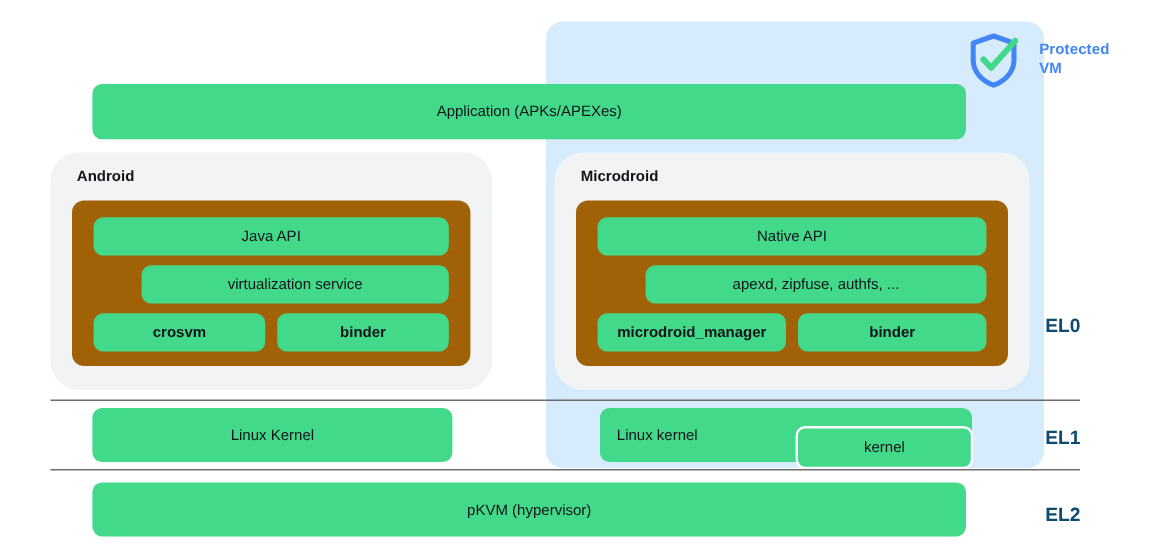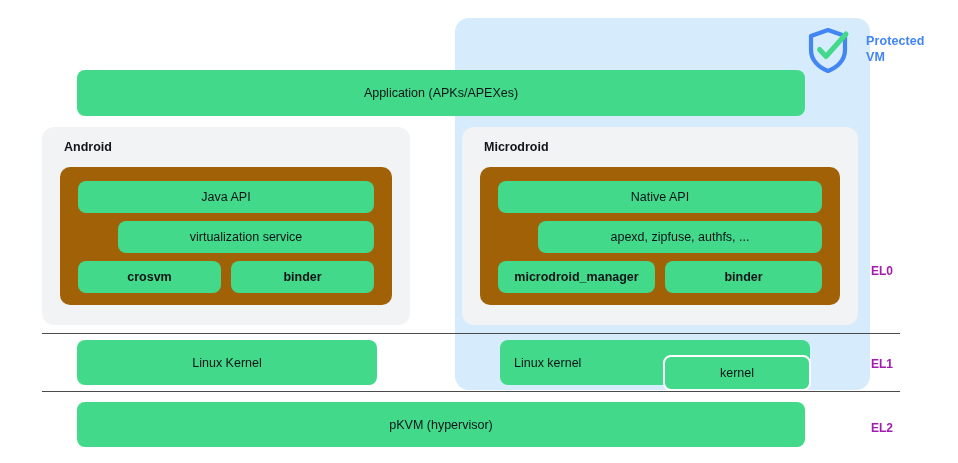--- a/index.html
+++ b/index.html
@@ -79,21 +79,21 @@
     top: 70px;
     width: 728px;
     height: 46px;
     z-index: 5;
   }
 
   
   .os-panel {
     position: absolute;
     background: #f1f3f4;
-    border-radius: 12px;
+    border-radius: 24px;
     z-index: 2;
   }
   .os-panel.android   { left: 42px;  top: 127px; width: 368px; height: 198px; }
   .os-panel.microdroid{ left: 462px; top: 127px; width: 396px; height: 198px; }
 
   .os-title {
     position: absolute;
     top: 13px;
     left: 22px;
     font-size: 12.5px;
@@ -144,23 +144,23 @@
     background: #4a4a4a;
     z-index: 7;
   }
   .divider.d1 { top: 333px; }
   .divider.d2 { top: 391px; }
 
   
   .el-label {
     position: absolute;
     left: 871px;
-    font-size: 12px;
+    font-size: 16px;
     font-weight: bold;
-    color: #a21caf;
+    color: #0c4a6e;
     z-index: 7;
   }
   .el-label.el0 { top: 264px; }
   .el-label.el1 { top: 357px; }
   .el-label.el2 { top: 421px; }
 
   
   .kernel-left {
     left: 77px;
     top: 340px;

